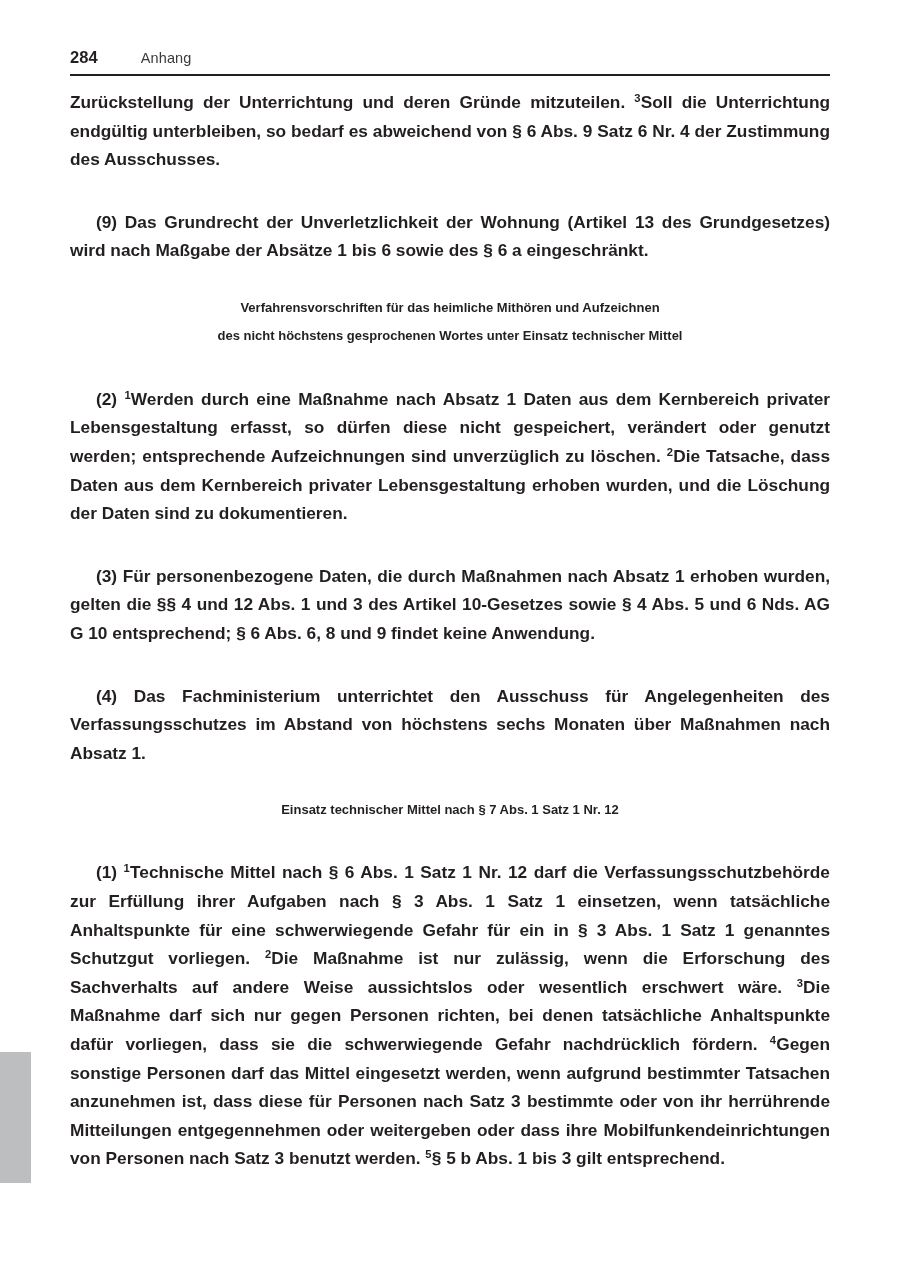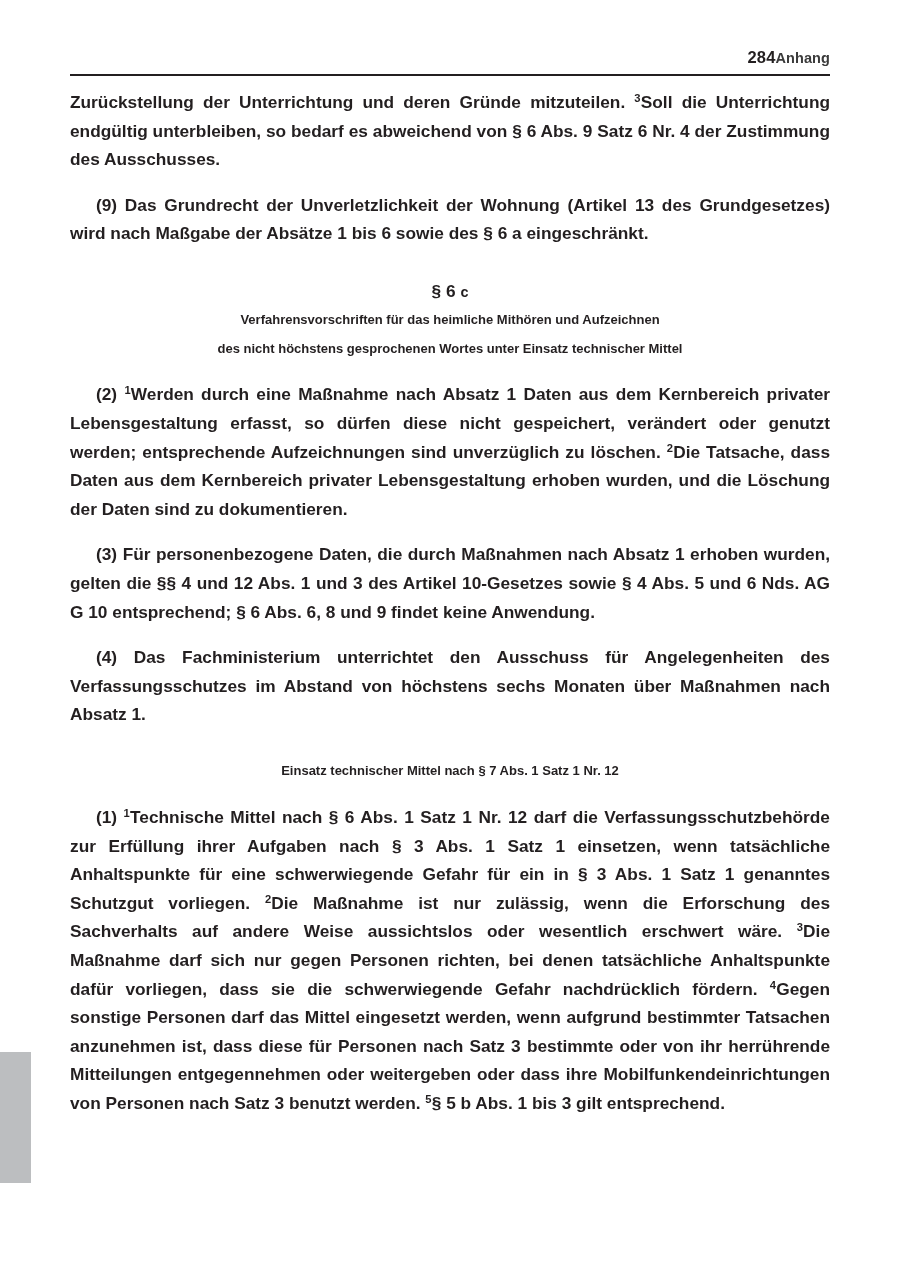--- a/index.html
+++ b/index.html
@@ -32,33 +32,34 @@
   }
 
   
   .running-head {
     position: absolute;
     left: 70px;
     top: 48px;
     width: 760px;
     display: flex;
     align-items: baseline;
-    justify-content: flex-end;
+    justify-content: flex-start;
     border-bottom: 2.5px solid #231f20;
     padding-bottom: 7px;
+    gap: 43px;
   }
   .folio {
     font-size: 16.5px;
     font-weight: 600;
     color: #231f20;
     letter-spacing: .1px;
   }
   .head-title {
     font-size: 14.5px;
-    font-weight: 700;
+    font-weight: 400;
     color: #3b3b3b;
     letter-spacing: .1px;
   }
 
   
   .col {
     position: absolute;
     left: 70px;
     top: 88px;
     width: 760px;
@@ -72,21 +73,21 @@
     text-align: justify;
     text-justify: inter-word;
     color: #231f20;
     hyphens: manual;
     -webkit-hyphens: manual;
   }
   p.body-par.indent {
     text-indent: 26px;
   }
   p.gap {
-    margin-top: 17px;
+    margin-top: 34px;
   }
 
   
   .heading-block {
     margin-top: 28.6px;
     text-align: center;
   }
   .sec-num {
     font-size: 17.3px;
     line-height: 28.6px;
@@ -117,21 +118,20 @@
 
   <div class="running-head">
     <span class="folio">284</span>
     <span class="head-title">Anhang</span>
   </div>
 
   <div class="col" id="text-column">
       <p class="body-par">Zurückstellung der Unterrichtung und deren Gründe mitzuteilen. <sup class="sn">3</sup>Soll die Unter­richtung endgültig unterbleiben, so bedarf es abweichend von § 6 Abs. 9 Satz 6 Nr. 4 der Zustimmung des Ausschusses.</p>
       <p class="body-par indent gap">(9) Das Grundrecht der Unverletzlichkeit der Wohnung (Artikel 13 des Grund­gesetzes) wird nach Maßgabe der Absätze 1 bis 6 sowie des § 6 a eingeschränkt.</p>
       <div class="heading-block">
-        <div class="sec-num">§ 6 <span class="letter">c</span></div>
         <div class="sec-title">Verfahrensvorschriften für das heimliche Mithören und Aufzeichnen</div>
         <div class="sec-title">des nicht höchstens gesprochenen Wortes unter Einsatz technischer Mittel</div>
       </div>
       <p class="body-par indent gap">(2) <sup class="sn">1</sup>Werden durch eine Maßnahme nach Absatz 1 Daten aus dem Kernbereich privater Lebensgestaltung erfasst, so dürfen diese nicht gespeichert, verändert oder genutzt werden; entsprechende Aufzeichnungen sind unverzüglich zu lö­schen. <sup class="sn">2</sup>Die Tatsache, dass Daten aus dem Kernbereich privater Lebensgestaltung erhoben wurden, und die Löschung der Daten sind zu dokumentieren.</p>
       <p class="body-par indent gap">(3) Für personenbezogene Daten, die durch Maßnahmen nach Absatz 1 erho­ben wurden, gelten die §§ 4 und 12 Abs. 1 und 3 des Artikel 10-Gesetzes sowie § 4 Abs. 5 und 6 Nds. AG G 10 entsprechend; § 6 Abs. 6, 8 und 9 findet keine Anwendung.</p>
       <p class="body-par indent gap">(4) Das Fachministerium unterrichtet den Ausschuss für Angelegenheiten des Verfassungsschutzes im Abstand von höchstens sechs Monaten über Maßnah­men nach Absatz 1.</p>
       <div class="heading-block">
         <div class="sec-title">Einsatz technischer Mittel nach § 7 Abs. 1 Satz 1 Nr. 12</div>
       </div>
       <p class="body-par indent gap">(1) <sup class="sn">1</sup>Technische Mittel nach § 6 Abs. 1 Satz 1 Nr. 12 darf die Verfassungsschutz­behörde zur Erfüllung ihrer Aufgaben nach § 3 Abs. 1 Satz 1 einsetzen, wenn tatsächliche Anhaltspunkte für eine schwerwiegende Gefahr für ein in § 3 Abs. 1 Satz 1 genanntes Schutzgut vorliegen. <sup class="sn">2</sup>Die Maßnahme ist nur zulässig, wenn die Erforschung des Sachverhalts auf andere Weise aussichtslos oder wesentlich erschwert wäre. <sup class="sn">3</sup>Die Maßnahme darf sich nur gegen Personen richten, bei de­nen tatsächliche Anhaltspunkte dafür vorliegen, dass sie die schwerwiegende Gefahr nachdrücklich fördern. <sup class="sn">4</sup>Gegen sonstige Personen darf das Mittel einge­setzt werden, wenn aufgrund bestimmter Tatsachen anzunehmen ist, dass die­se für Personen nach Satz 3 bestimmte oder von ihr herrührende Mitteilungen entgegennehmen oder weitergeben oder dass ihre Mobilfunkendeinrichtungen von Personen nach Satz 3 benutzt werden. <sup class="sn">5</sup>§ 5 b Abs. 1 bis 3 gilt entsprechend.</p>

